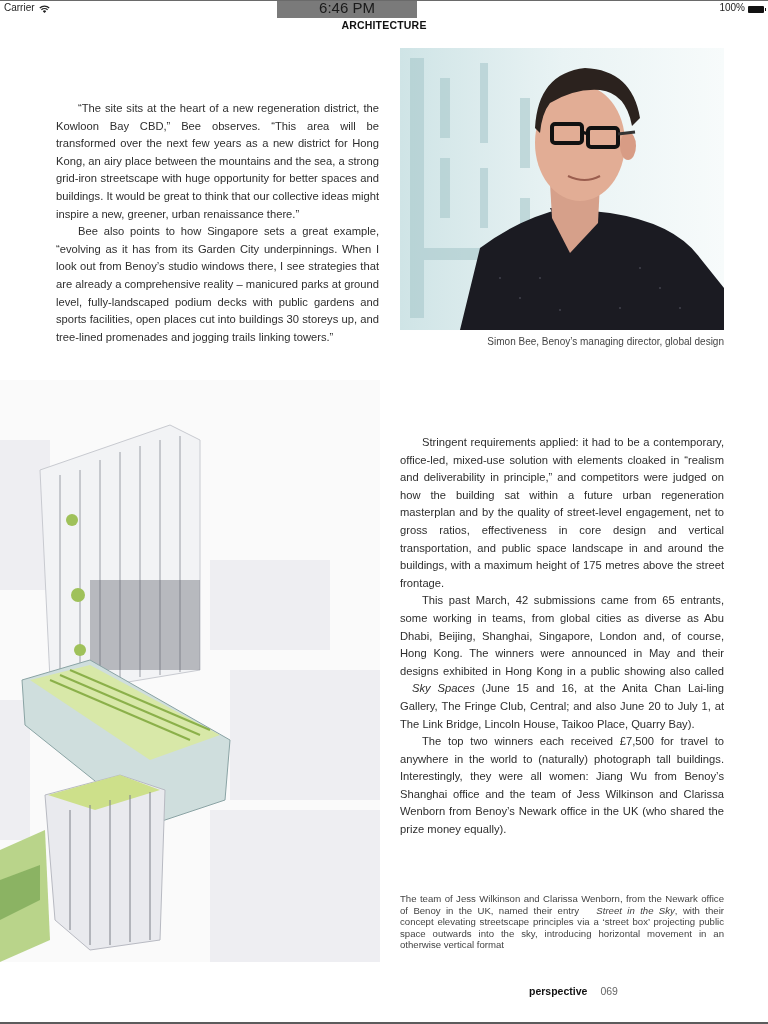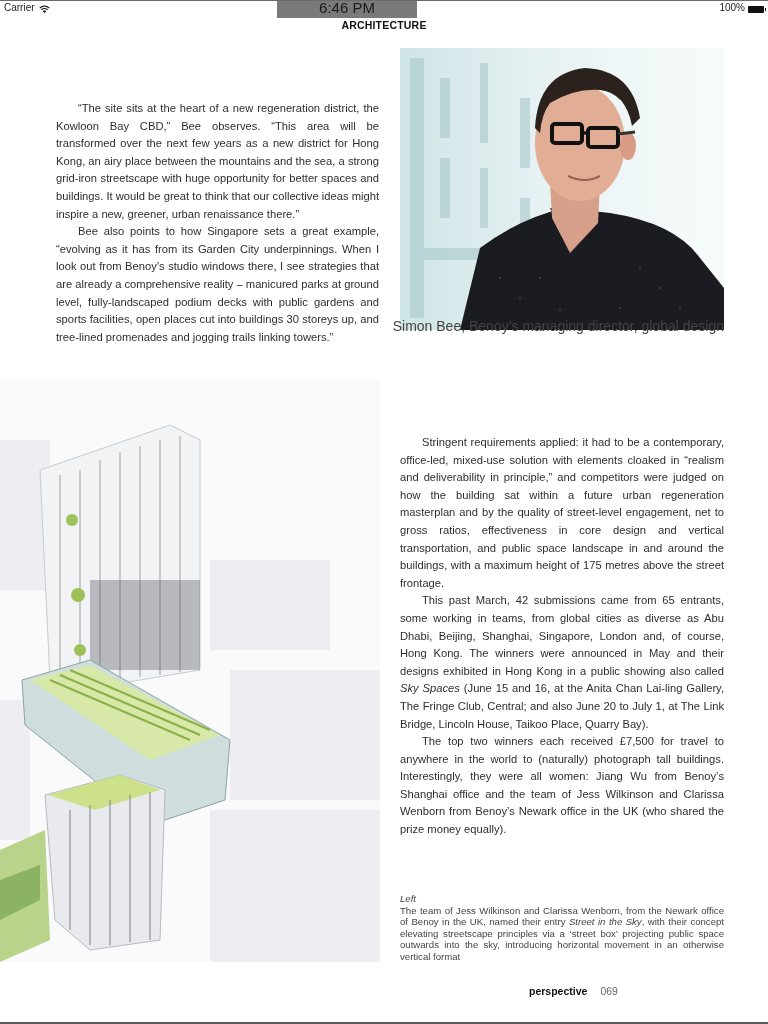--- a/index.html
+++ b/index.html
@@ -19,32 +19,32 @@
 
   .section-title { position: absolute; left: 0; width: 768px; top: 19px; text-align: center; font-weight: bold; font-size: 10.5px; letter-spacing: 0.2px; color: #111; }
 
   .body-text { font-size: 11.2px; line-height: 17.6px; text-align: justify; color: #2e2e2e; }
   .body-text p { margin: 0; text-indent: 22px; }
 
   .col-top-left { position: absolute; left: 56px; top: 100px; width: 323px; }
   .col-right { position: absolute; left: 400px; top: 434px; width: 324px; }
 
   .portrait { position: absolute; left: 400px; top: 48px; width: 324px; height: 282px; overflow: hidden; background: #dfeef0; }
-  .portrait-caption { position: absolute; right: 44px; top: 318px; font-size: 14px; color: #444; }
+  .portrait-caption { position: absolute; right: 44px; top: 336px; font-size: 10px; color: #444; }
 
   .rendering { position: absolute; left: 0; top: 380px; width: 380px; height: 582px; overflow: hidden; background: #fbfbfb; }
 
   .fig-caption { position: absolute; left: 400px; top: 893px; width: 324px; font-size: 9.6px; line-height: 11.6px; color: #444; text-align: justify; }
   .fig-caption .lbl { font-style: italic; display: block; }
 
   .footer { position: absolute; top: 985px; left: 529px; font-size: 10.5px; display: flex; gap: 13px; }
   .footer .mag { font-weight: bold; color: #111; }
   .footer .page { color: #666; }
   .bottom-rule { position: absolute; left: 0; bottom: 0; width: 768px; height: 2px; background: #5c5c5c; }
-  em { font-style: italic; }
+  em { font-style: italic; margin-left: 12px; }
 </style>
 </head>
 <body>
 
 <div class="statusbar">
   <div class="sb-left">
     <span>Carrier</span>
     <span class="wifi">
       <svg width="11" height="8" viewBox="0 0 11 8">
           <path d="M5.5 8 L3.8 6.2 A2.4 2.4 0 0 1 7.2 6.2 Z" fill="#222"></path>
@@ -173,21 +173,20 @@
   </svg>
 </div>
 
 <div class="col-right body-text">
   <p>Stringent requirements applied: it had to be a contemporary, office-led, mixed-use solution with elements cloaked in “realism and deliverability in principle,” and competitors were judged on how the building sat within a future urban regeneration masterplan and by the quality of street-level engagement, net to gross ratios, effectiveness in core design and vertical transportation, and public space landscape in and around the buildings, with a maximum height of 175 metres above the street frontage.</p>
   <p><span>This past March, 42 submissions came from 65 entrants, some working in teams, from global cities as diverse as Abu Dhabi, Beijing, Shanghai, Singapore, London and, of course, Hong Kong. The winners were announced in May and their designs exhibited in Hong Kong in a public showing also called </span><em>Sky Spaces</em><span> (June 15 and 16, at the Anita Chan Lai-ling Gallery, The Fringe Club, Central; and also June 20 to July 1, at The Link Bridge, Lincoln House, Taikoo Place, Quarry Bay).</span></p>
   <p>The top two winners each received £7,500 for travel to anywhere in the world to (naturally) photograph tall buildings. Interestingly, they were all women: Jiang Wu from Benoy’s Shanghai office and the team of Jess Wilkinson and Clarissa Wenborn from Benoy’s Newark office in the UK (who shared the prize money equally).</p>
 </div>
 
 <div class="fig-caption">
-  <span class="lbl">Left</span>
   <span>The team of Jess Wilkinson and Clarissa Wenborn, from the Newark office of Benoy in the UK, named their entry </span><em>Street in the Sky</em><span>, with their concept elevating streetscape principles via a ‘street box’ projecting public space outwards into the sky, introducing horizontal movement in an otherwise vertical format</span>
 </div>
 
 <div class="footer">
   <span class="mag">perspective</span>
   <span class="page">069</span>
 </div>
 <div class="bottom-rule"></div>
 
 </body></html>

